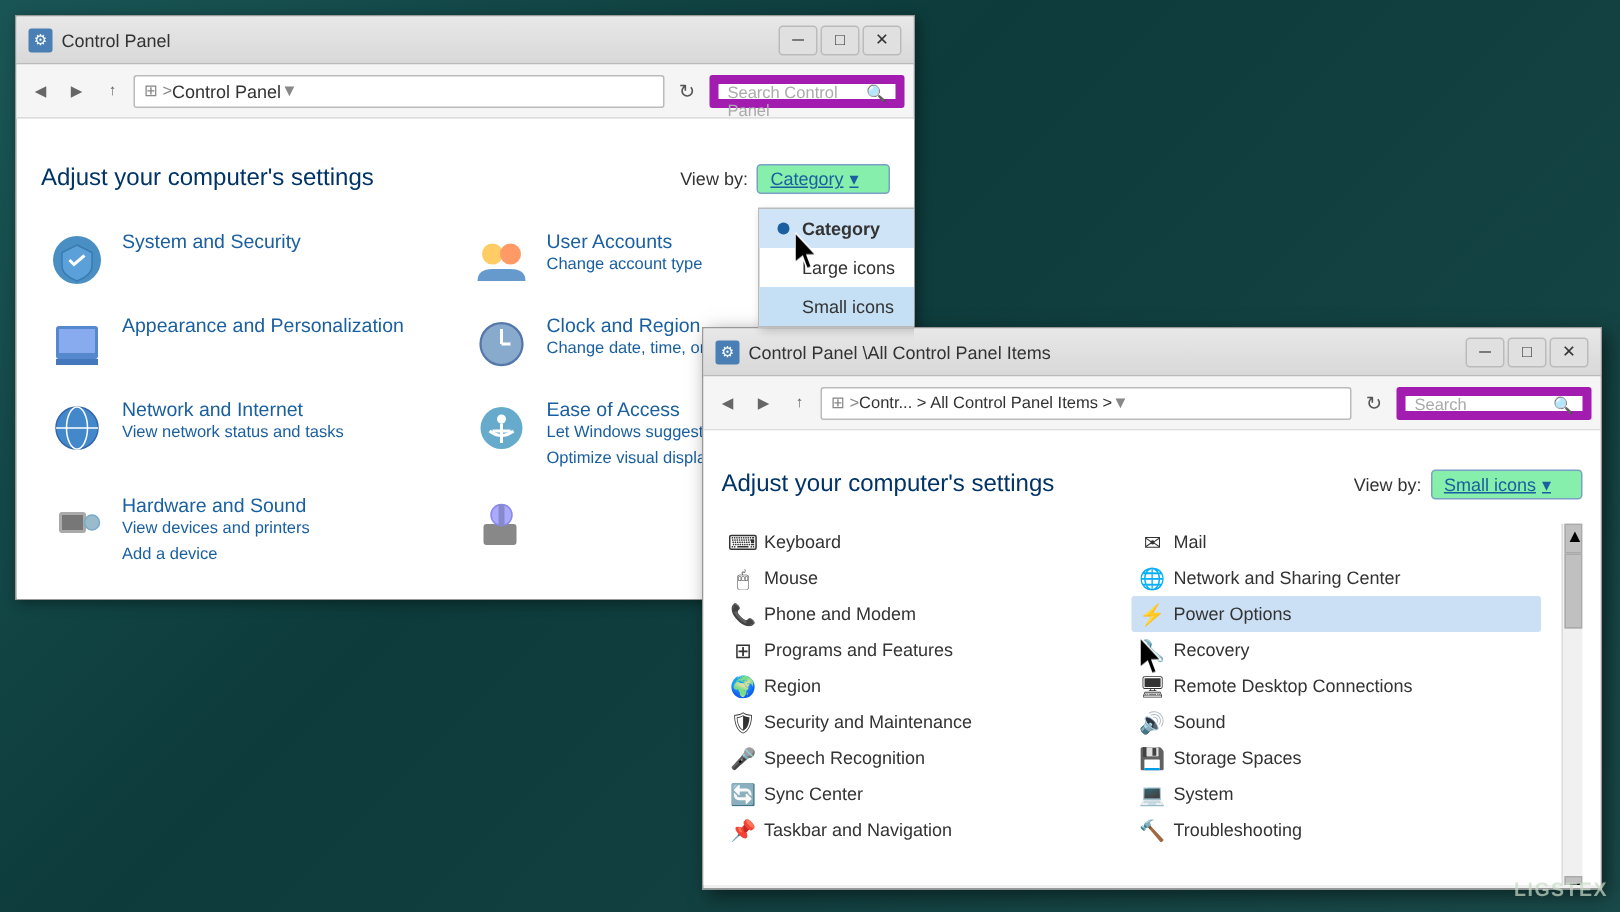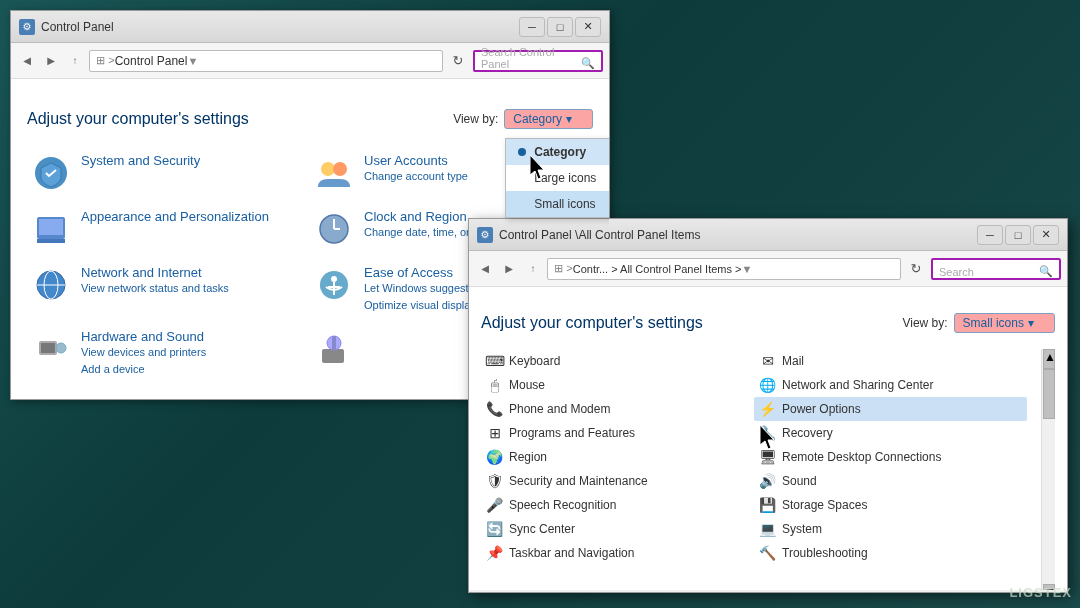--- a/index.html
+++ b/index.html
@@ -126,28 +126,28 @@
       align-items: center;
       justify-content: center;
       cursor: pointer;
       color: #555;
       font-size: 13px;
     }
 
     .search-box {
       width: 130px;
       height: 22px;
-      border: 2px solid #a21caf;
+      border: 6px solid #a21caf;
       border-radius: 2px;
       background: white;
       padding: 0 6px;
       font-size: 11px;
       color: #999;
       display: flex;
-      align-items: flex-end;
+      align-items: flex-start;
       gap: 4px;
     }
 
     
     .content-area {
       padding: 12px 16px;
       background: white;
       height: calc(100% - 68px);
       overflow-y: auto;
     }
@@ -168,31 +168,32 @@
 
     .view-by {
       display: flex;
       align-items: center;
       gap: 6px;
       font-size: 12px;
       color: #333;
     }
 
     .view-dropdown {
-      background: #fca5a5;
+      background: #86efac;
       border: 1px solid #7aa0c4;
       border-radius: 3px;
       padding: 2px 20px 2px 8px;
       font-size: 12px;
       color: #1a5fa0;
       cursor: pointer;
       position: relative;
       display: flex;
       align-items: center;
       gap: 4px;
+      text-decoration: underline;
     }
 
     
     .dropdown-menu {
       position: absolute;
       top: 28px;
       left: 0;
       width: 130px;
       background: white;
       border: 1px solid #bbb;

